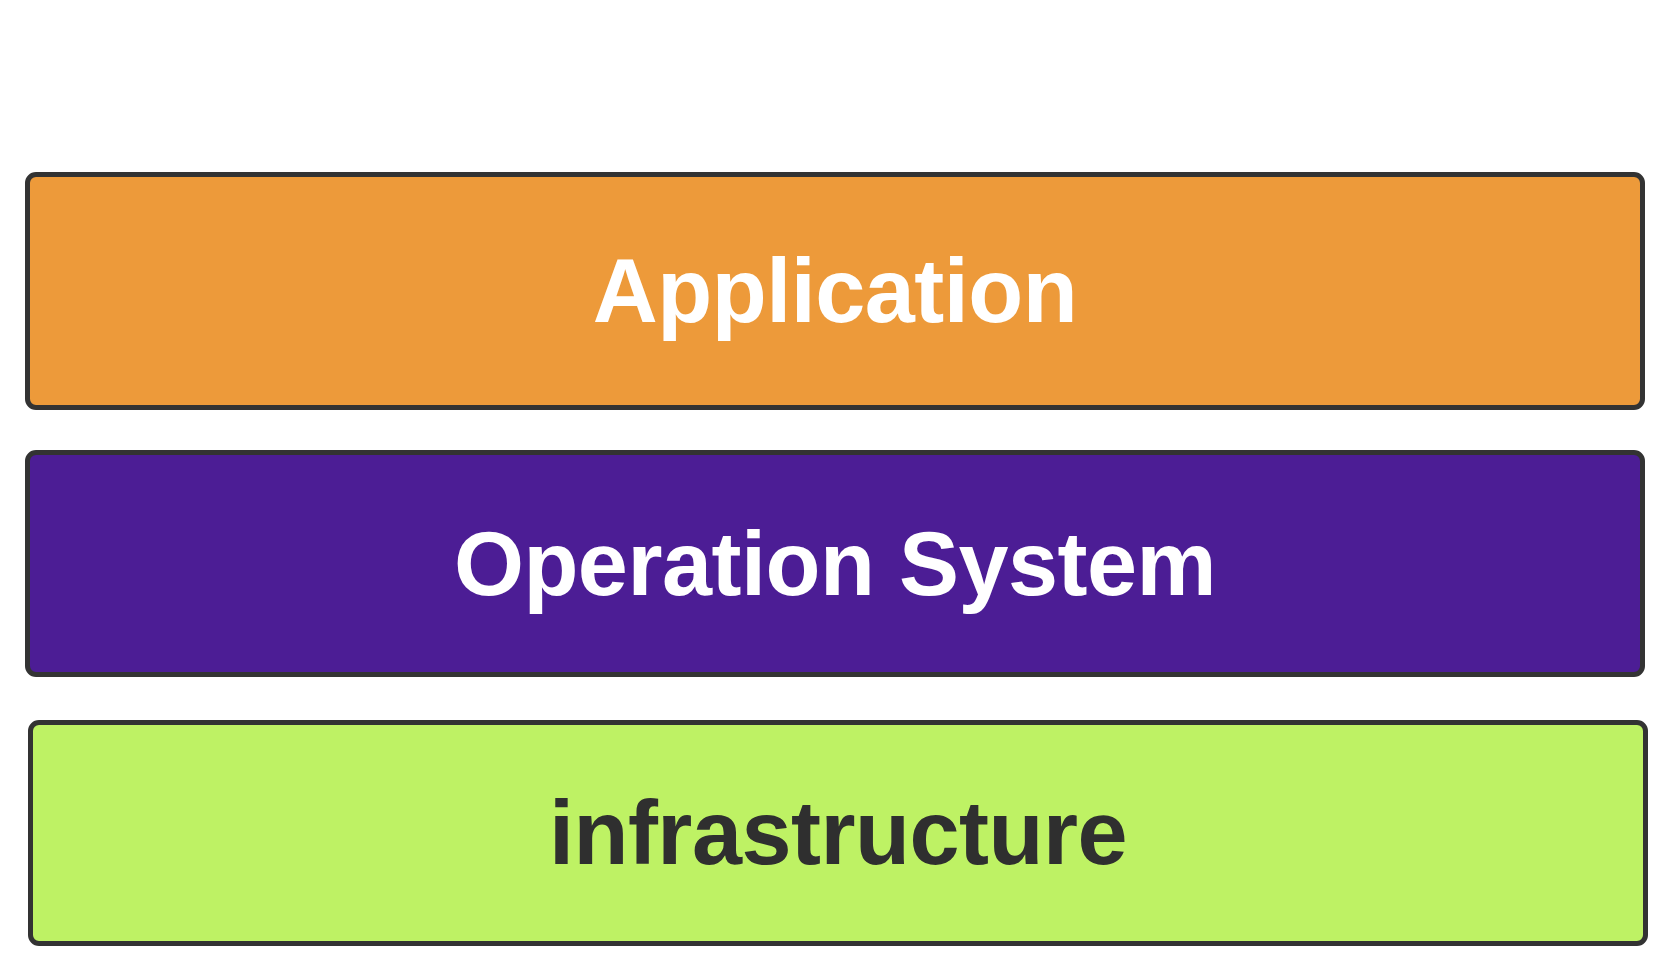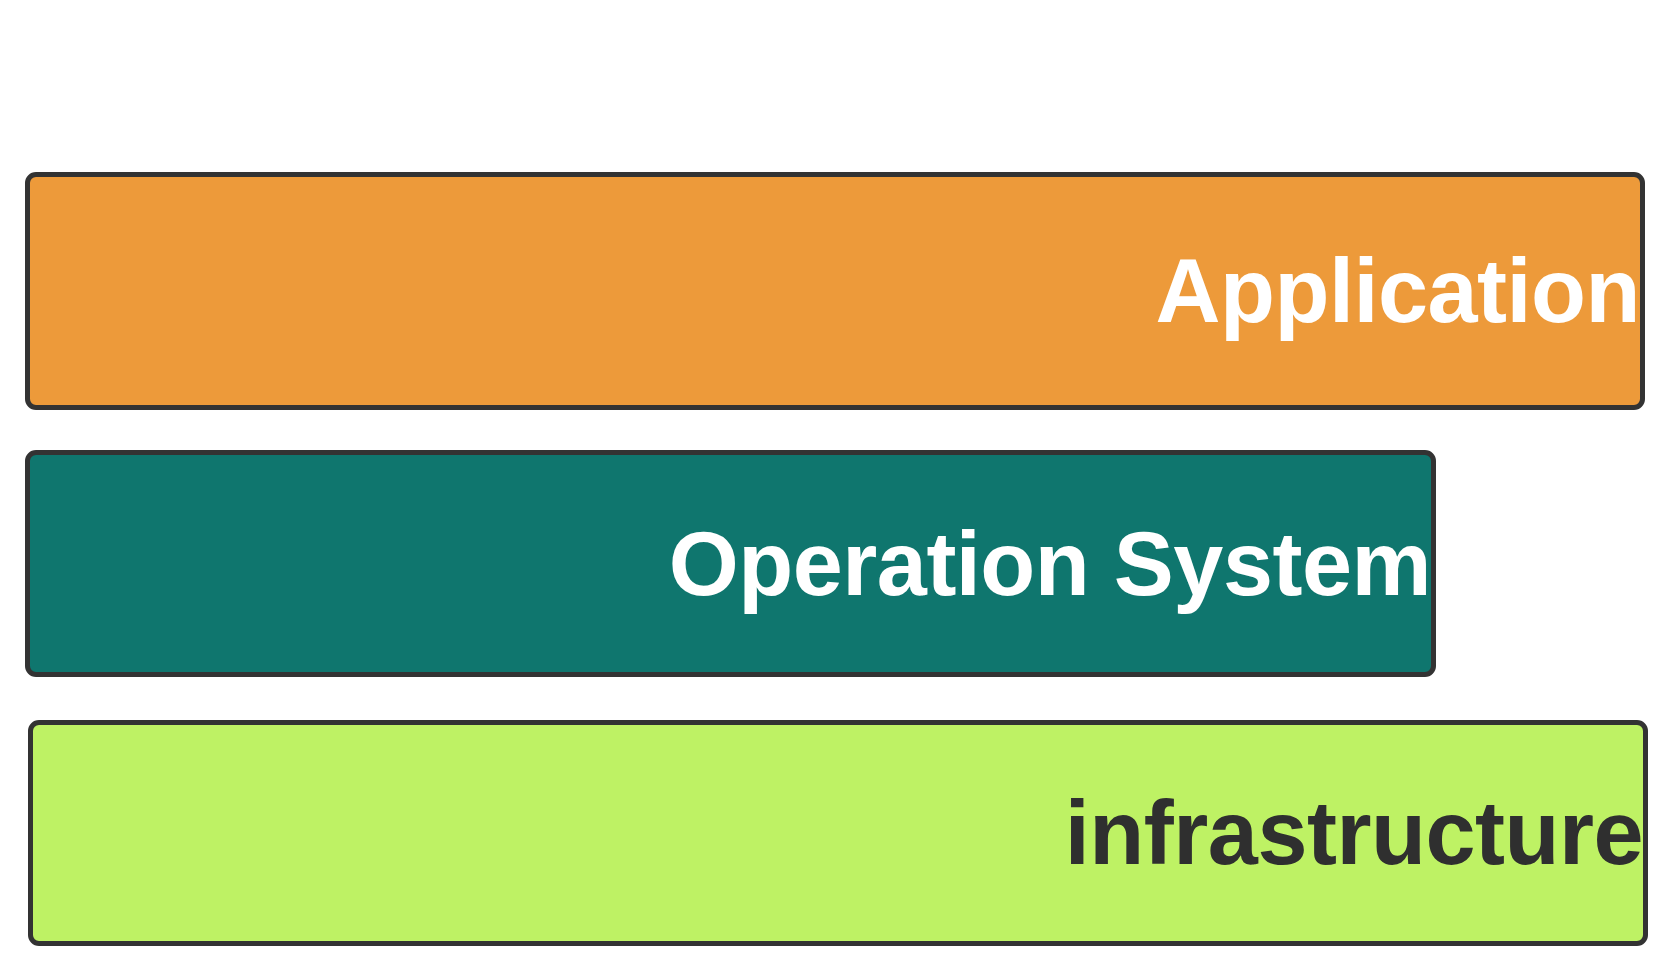--- a/index.html
+++ b/index.html
@@ -26,21 +26,21 @@
     height: 960px;
   }
 
   .layer {
     position: absolute;
     box-sizing: border-box;
     border: 5px solid #333333;
     border-radius: 11px;
     display: flex;
     align-items: center;
-    justify-content: flex-end;
+    justify-content: center;
   }
 
   .layer-label {
     font-weight: bold;
     font-size: 90px;
     line-height: 1;
     letter-spacing: -0.5px;
     white-space: nowrap;
     user-select: none;
   }
@@ -54,23 +54,23 @@
     background: #ED9A3A;
   }
   #layer-application .layer-label {
     color: #FFFFFF;
   }
 
   
   #layer-operation-system {
     left: 25px;
     top: 450px;
-    width: 1411px;
+    width: 1620px;
     height: 227px;
-    background: #0f766e;
+    background: #4c1d95;
   }
   #layer-operation-system .layer-label {
     color: #FFFFFF;
   }
 
   
   #layer-infrastructure {
     left: 28px;
     top: 720px;
     width: 1620px;

